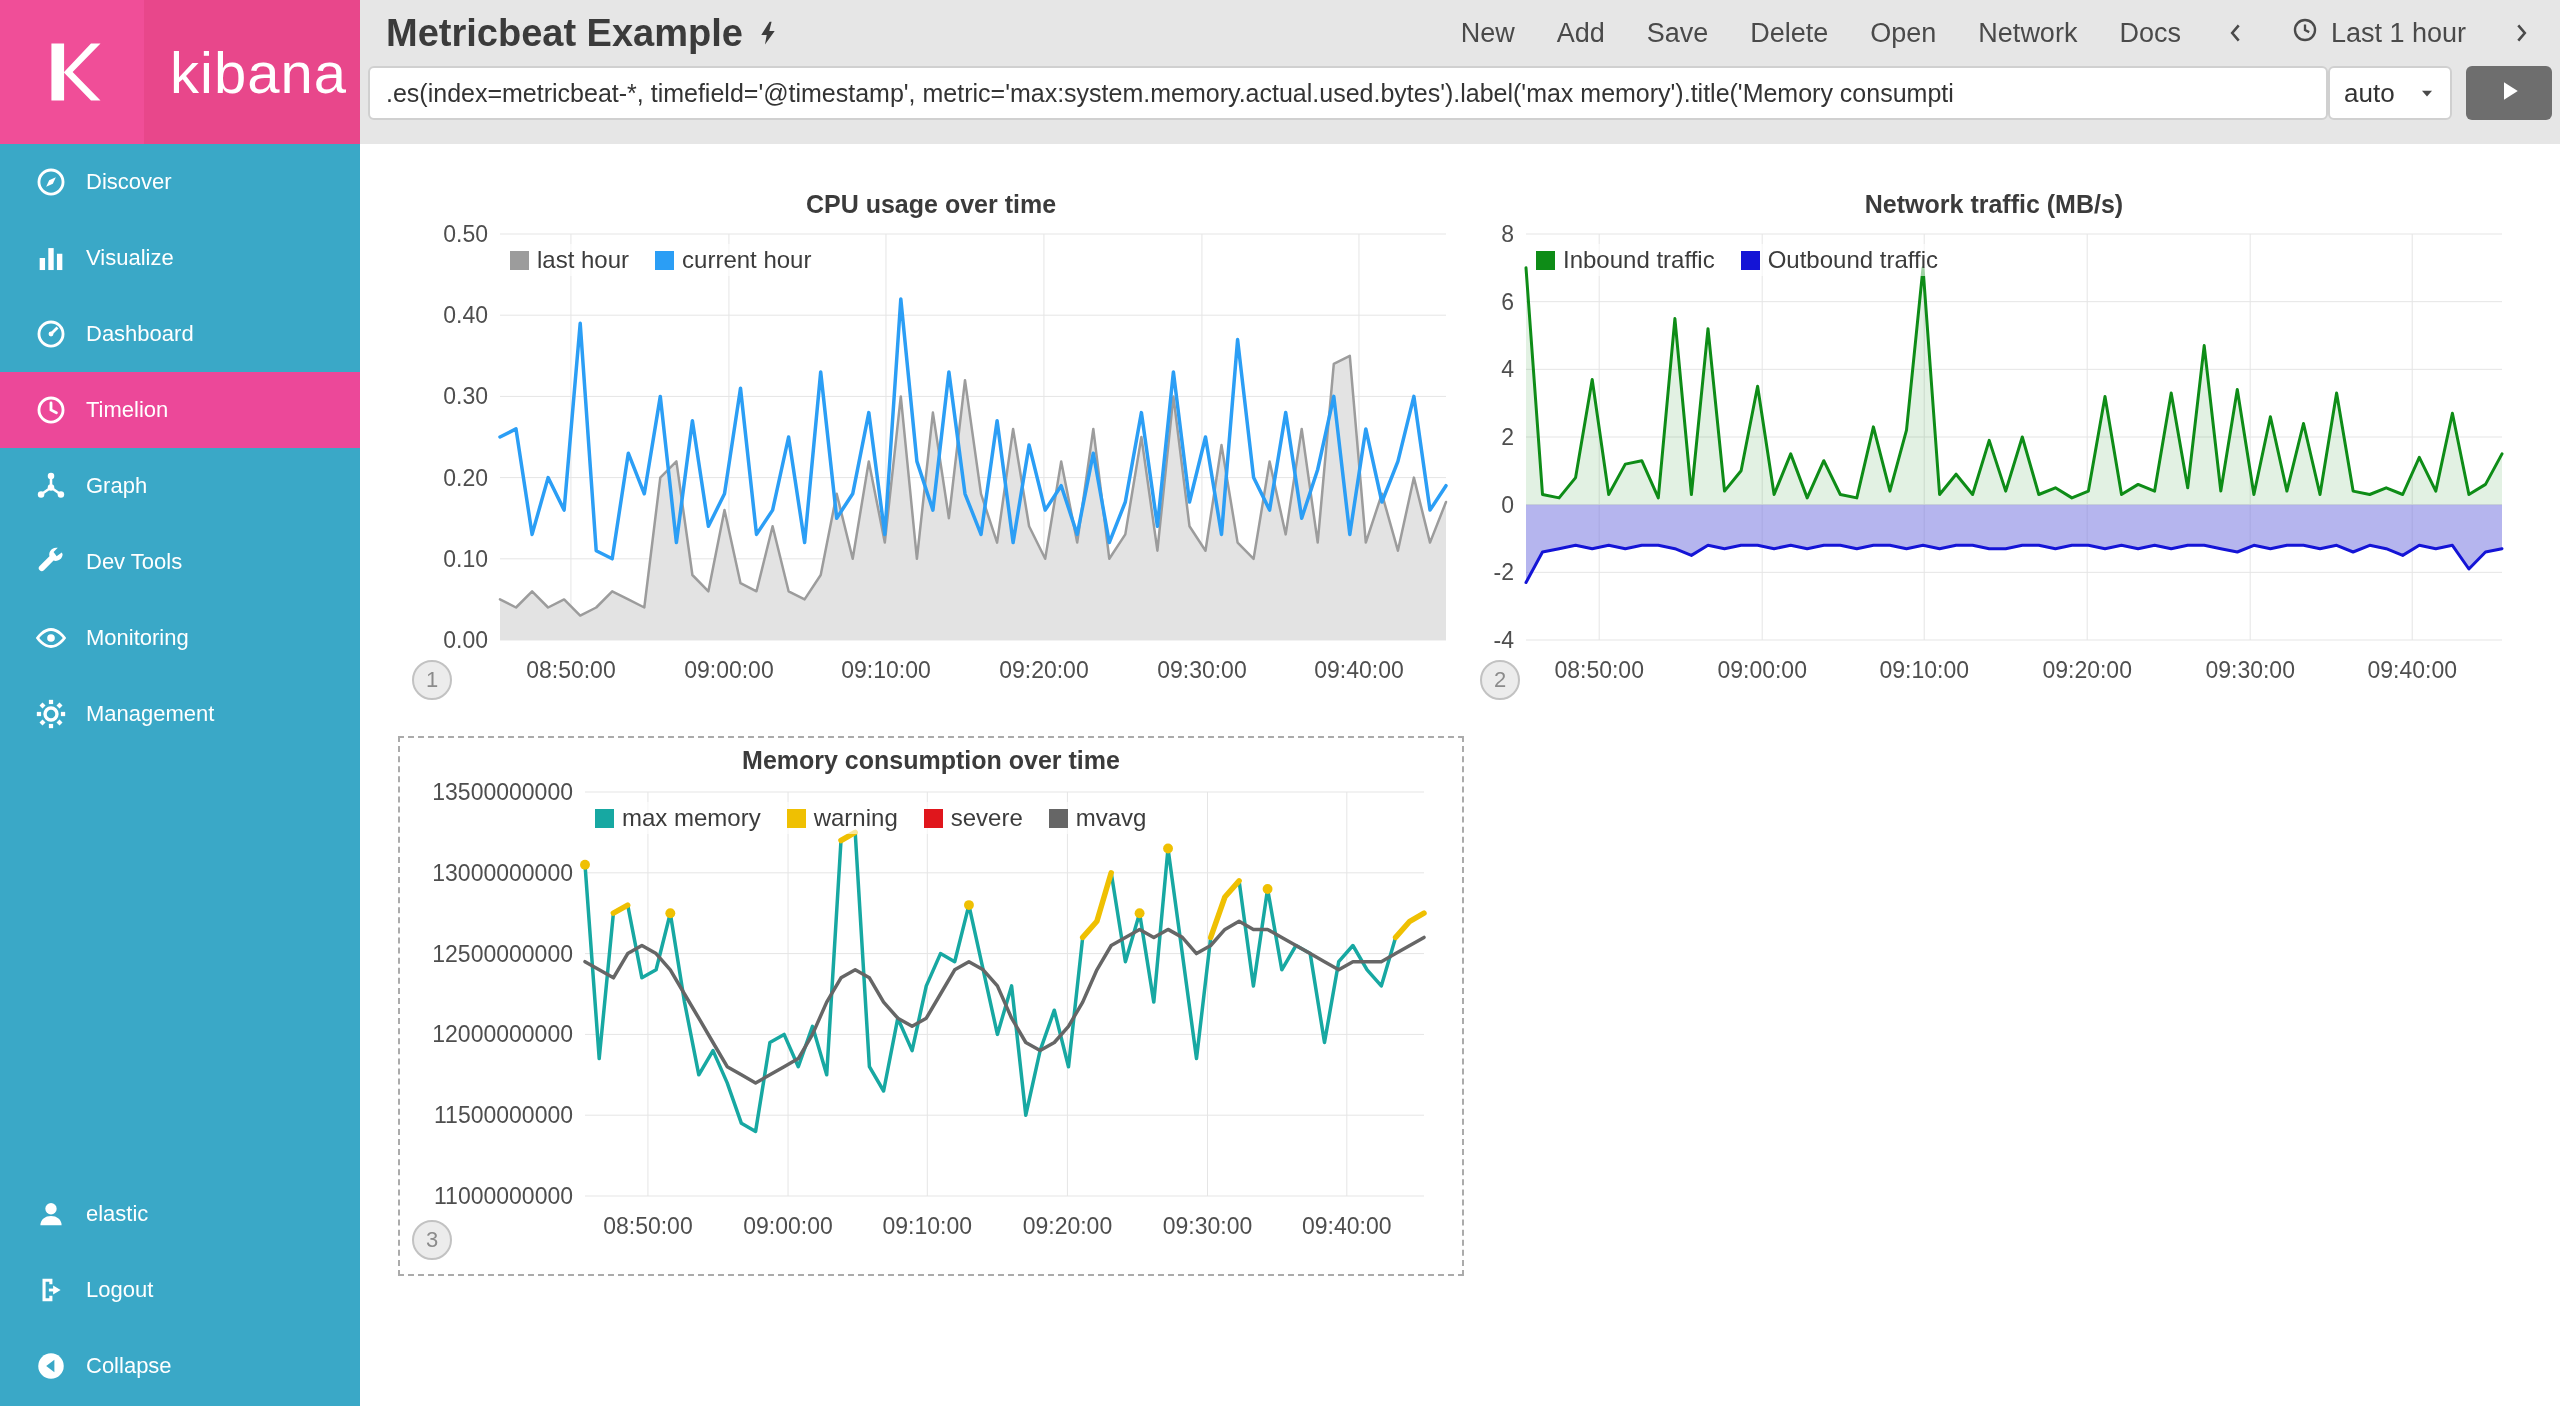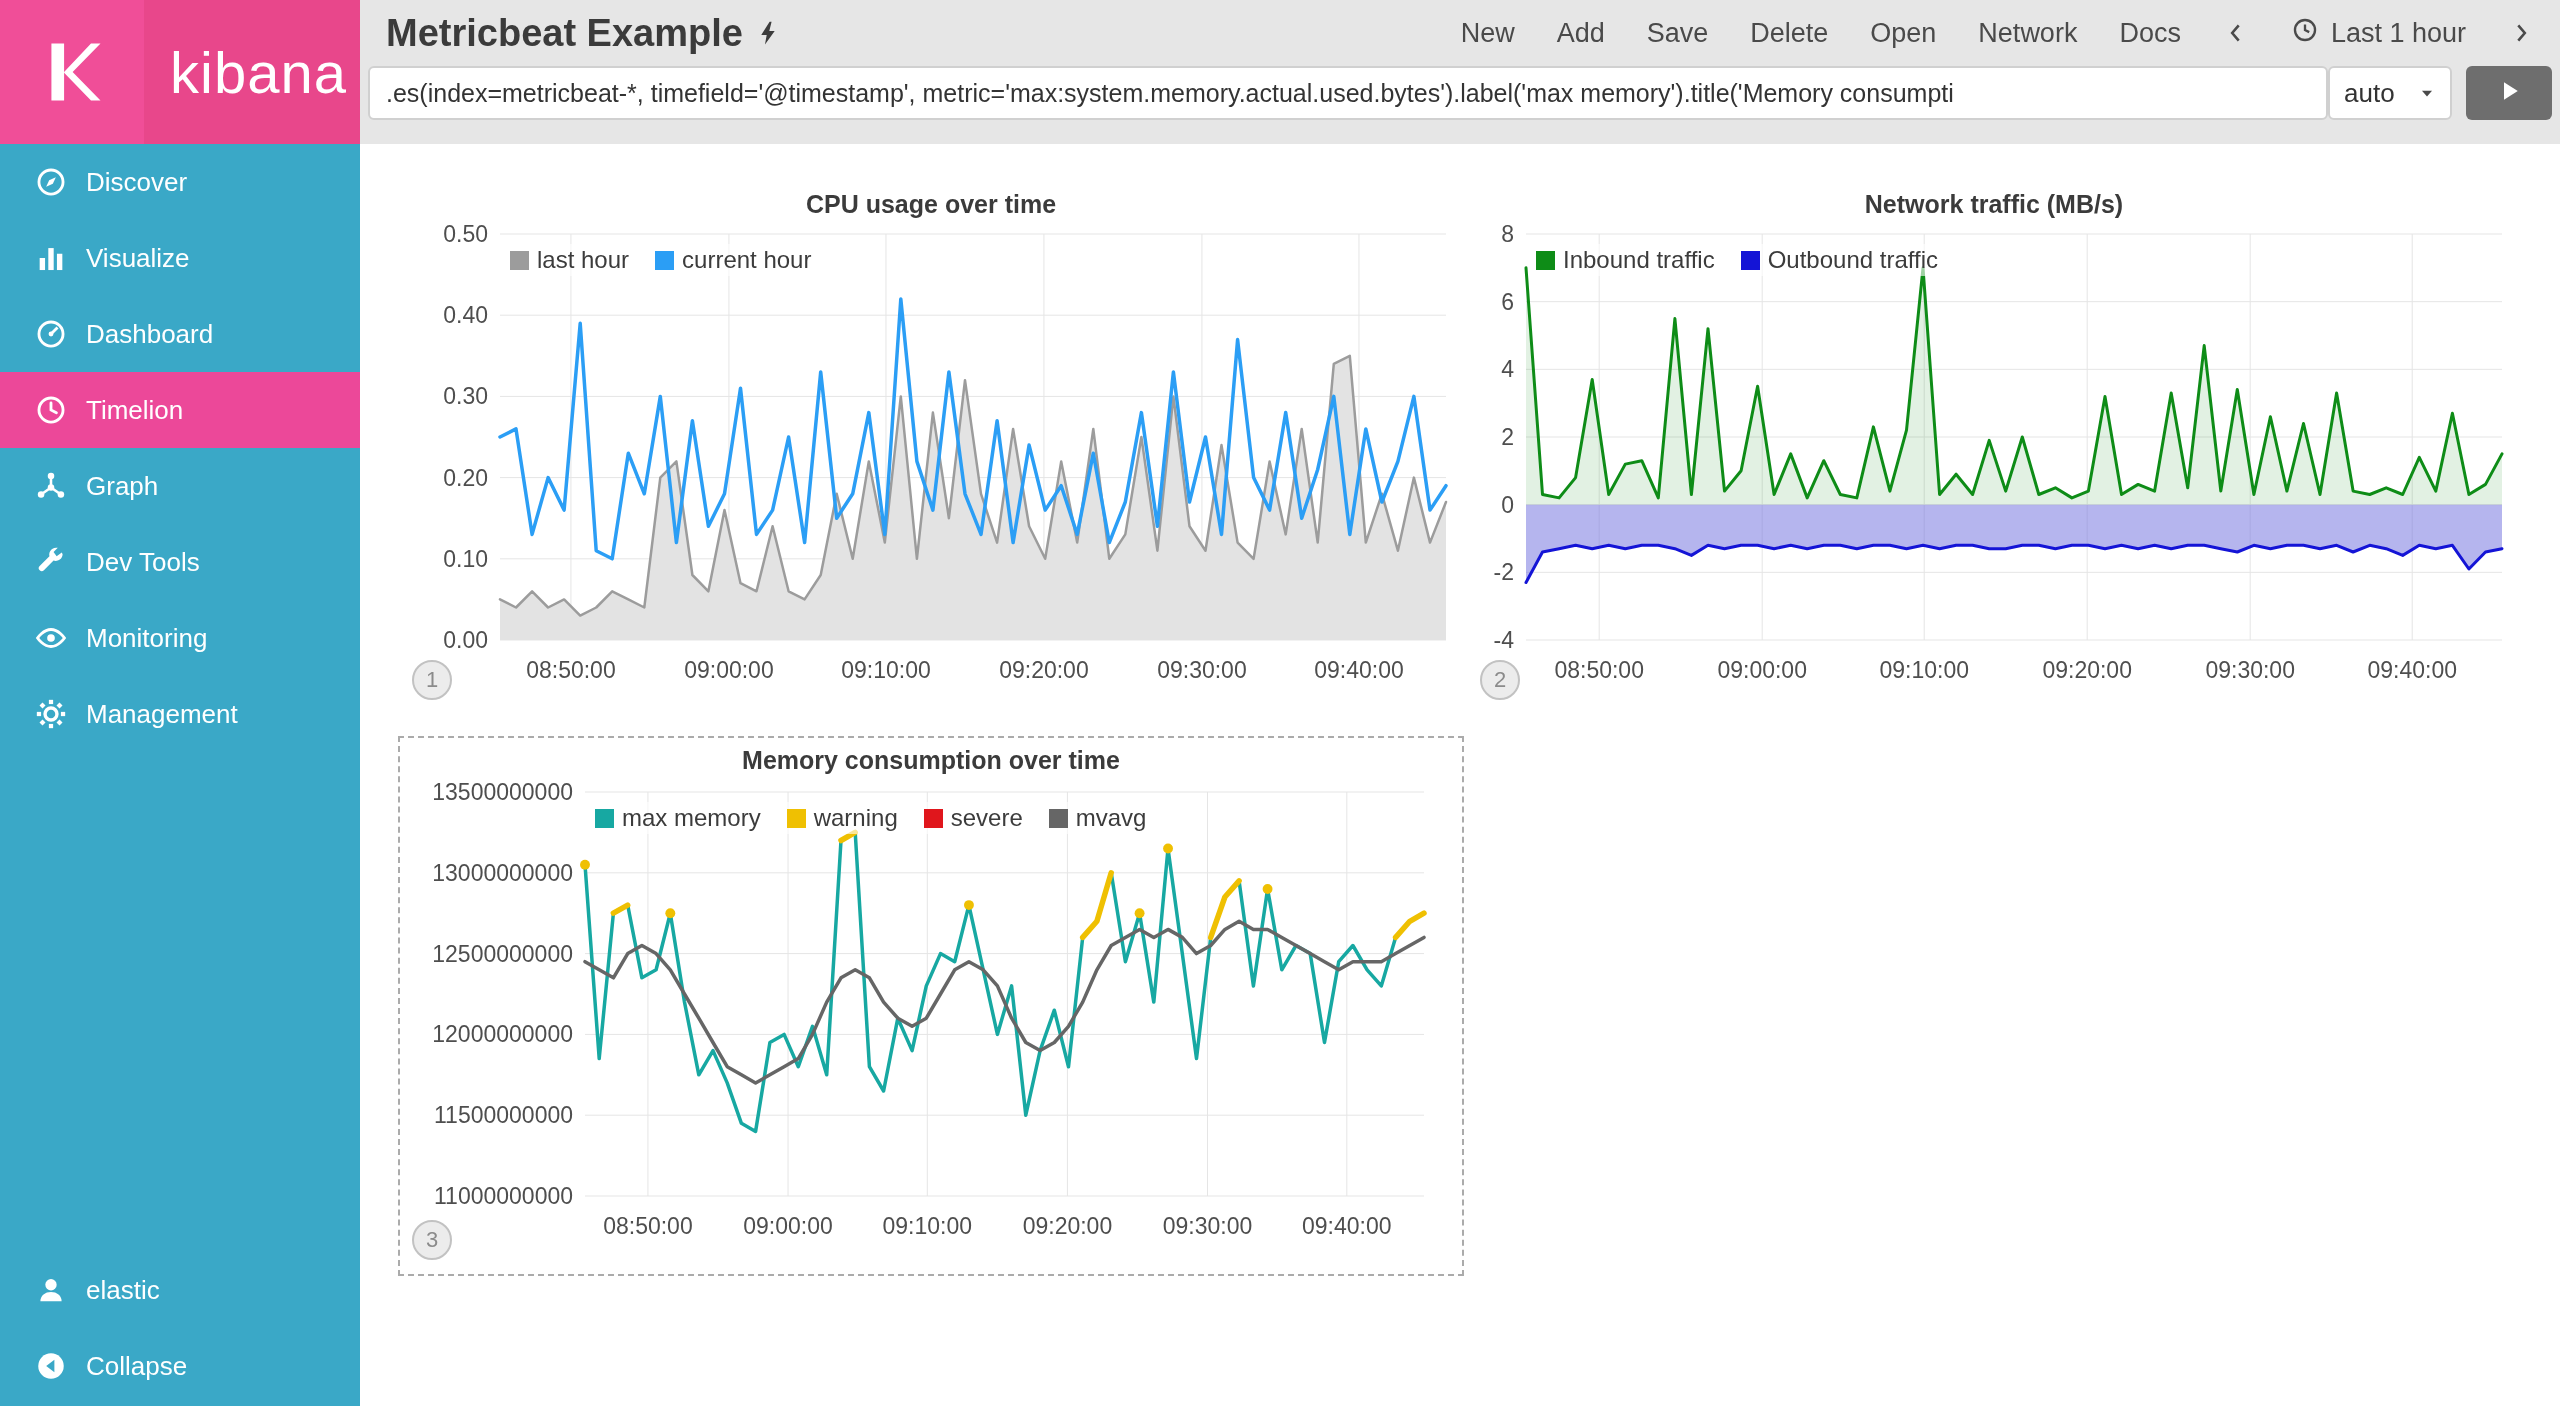--- a/index.html
+++ b/index.html
@@ -6,21 +6,21 @@
   html,body{background:#fff;}
   body{font-family:"Liberation Sans",sans-serif;}
   .page{position:relative;width:2560px;height:1406px;overflow:hidden;background:#fff;}
 
   
   .sidebar{position:absolute;left:0;top:0;width:360px;height:100%;background:#3aa8c7;}
   .logo{display:flex;align-items:center;height:144px;background:#e8478b;}
   .logo-mark{width:144px;height:144px;background:#f04e98;display:flex;align-items:center;justify-content:center;flex:none;}
   .logo-text{color:#fff;font-size:58px;margin-left:26px;font-weight:400;letter-spacing:1px;}
   .nav{position:absolute;top:144px;left:0;right:0;}
-  .nav-item{display:flex;align-items:center;height:76px;padding-left:34px;color:#fff;font-size:26px;cursor:pointer;}
+  .nav-item{display:flex;align-items:center;height:76px;padding-left:34px;color:#fff;font-size:22px;cursor:pointer;}
   .nav-item.active{background:#ec4899;}
   .nav-icon{width:52px;display:flex;align-items:center;flex:none;}
   .sidebar-footer{position:absolute;bottom:2px;left:0;right:0;}
 
   
   .topbar{position:absolute;left:360px;top:0;right:0;height:66px;background:#e6e6e6;display:flex;align-items:center;padding:0 26px;}
   .topbar-title{font-size:38px;font-weight:700;color:#3b3b3b;display:flex;align-items:center;gap:12px;}
   .topbar-actions{margin-left:auto;display:flex;align-items:center;gap:42px;font-size:27px;color:#4a4a4a;}
   .action{cursor:pointer;}
   .chev{display:flex;align-items:center;cursor:pointer;}
@@ -155,20 +155,30 @@
 
     <div class="sidebar-footer">
       <div class="nav-item">
         <span class="nav-icon">
           <svg width="34" height="34" viewBox="0 0 24 24">
               <circle cx="12" cy="8.3" r="4" fill="#fff"></circle>
               <path d="M4.5 20c0-4.2 3.4-6.6 7.5-6.6s7.5 2.4 7.5 6.6z" fill="#fff"></path>
             </svg>
         </span>
         <span>elastic</span>
+      </div>
+      <div class="nav-item">
+        <span class="nav-icon">
+          <svg width="34" height="34" viewBox="0 0 24 24">
+              <path d="M6 4h7v4h-2.2V6.2H8.2v11.6h2.6V16H13v4H6z" fill="#fff"></path>
+              <rect x="10.5" y="11" width="3.5" height="2" fill="#fff"></rect>
+              <polygon points="13.5,8.8 18.8,12 13.5,15.2" fill="#fff"></polygon>
+            </svg>
+        </span>
+        <span>Logout</span>
       </div>
       <div class="nav-item">
         <span class="nav-icon">
           <svg width="34" height="34" viewBox="0 0 24 24">
               <circle cx="12" cy="12" r="9" fill="#fff"></circle>
               <polygon points="14.4,7.6 8.6,12 14.4,16.4" fill="#3aa8c7"></polygon>
             </svg>
         </span>
         <span>Collapse</span>
       </div>

